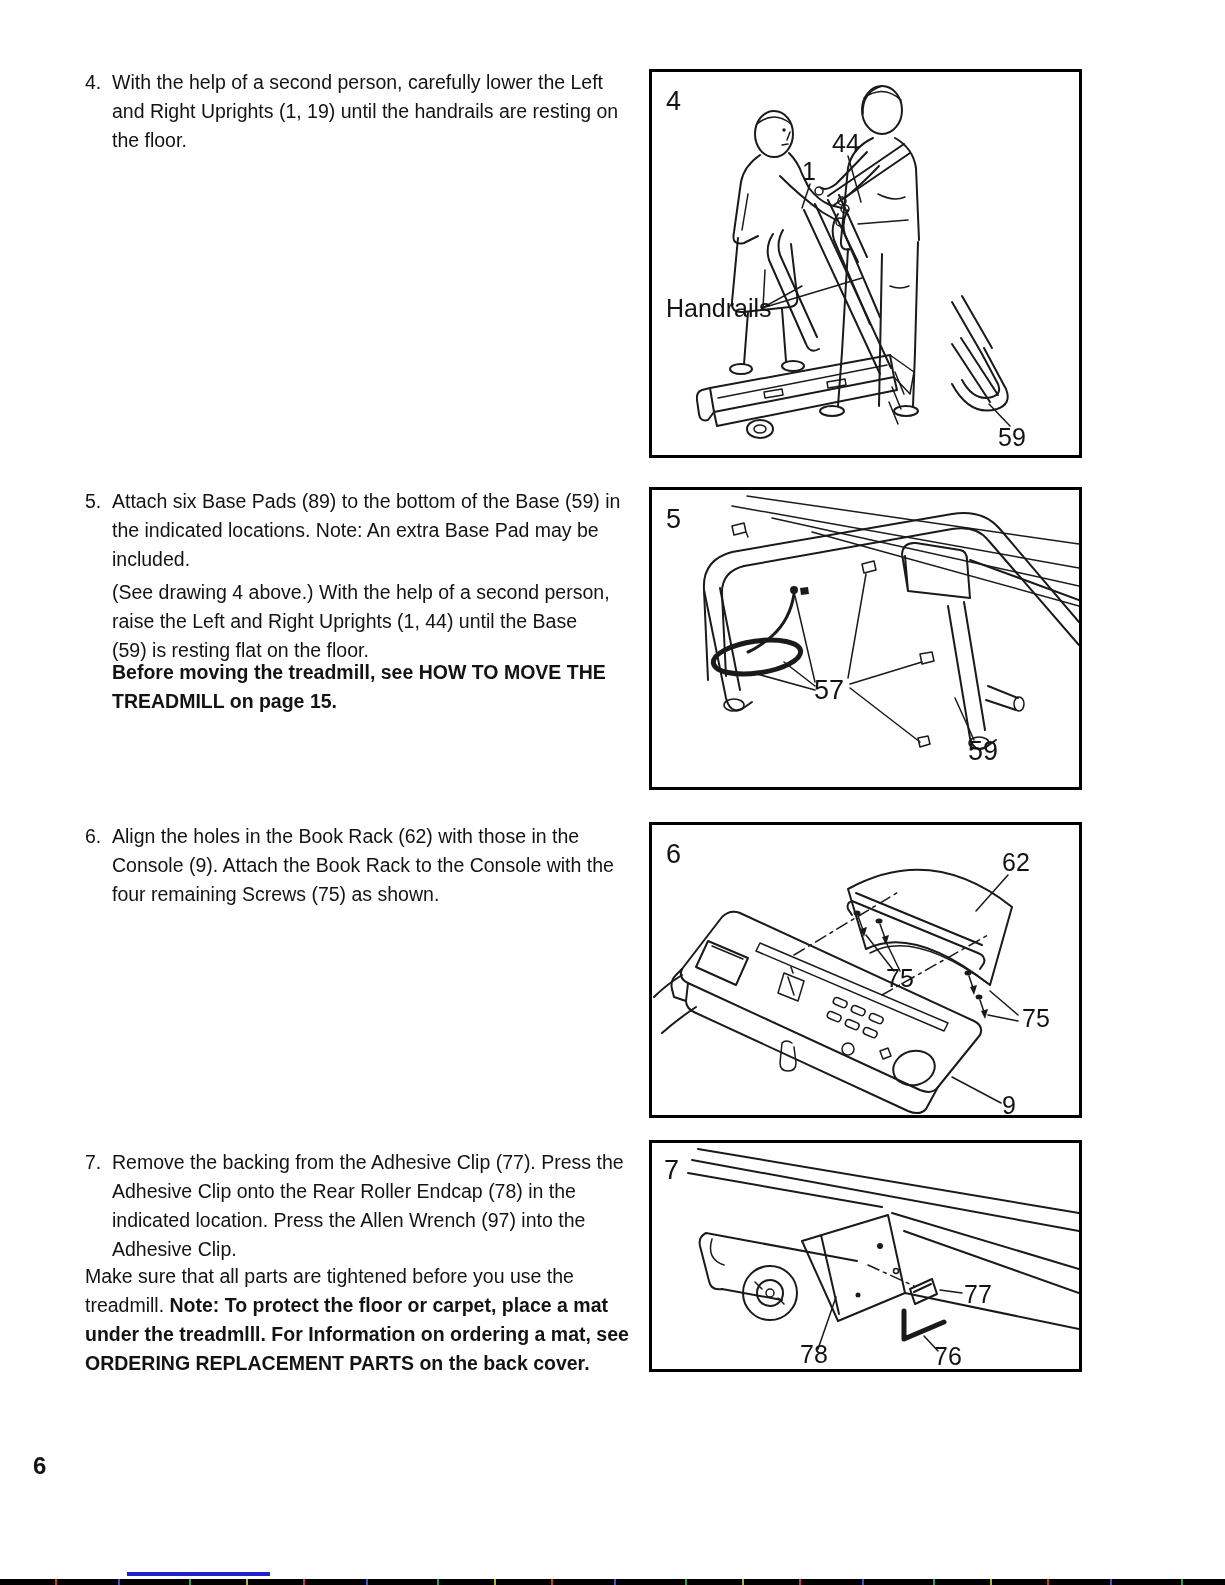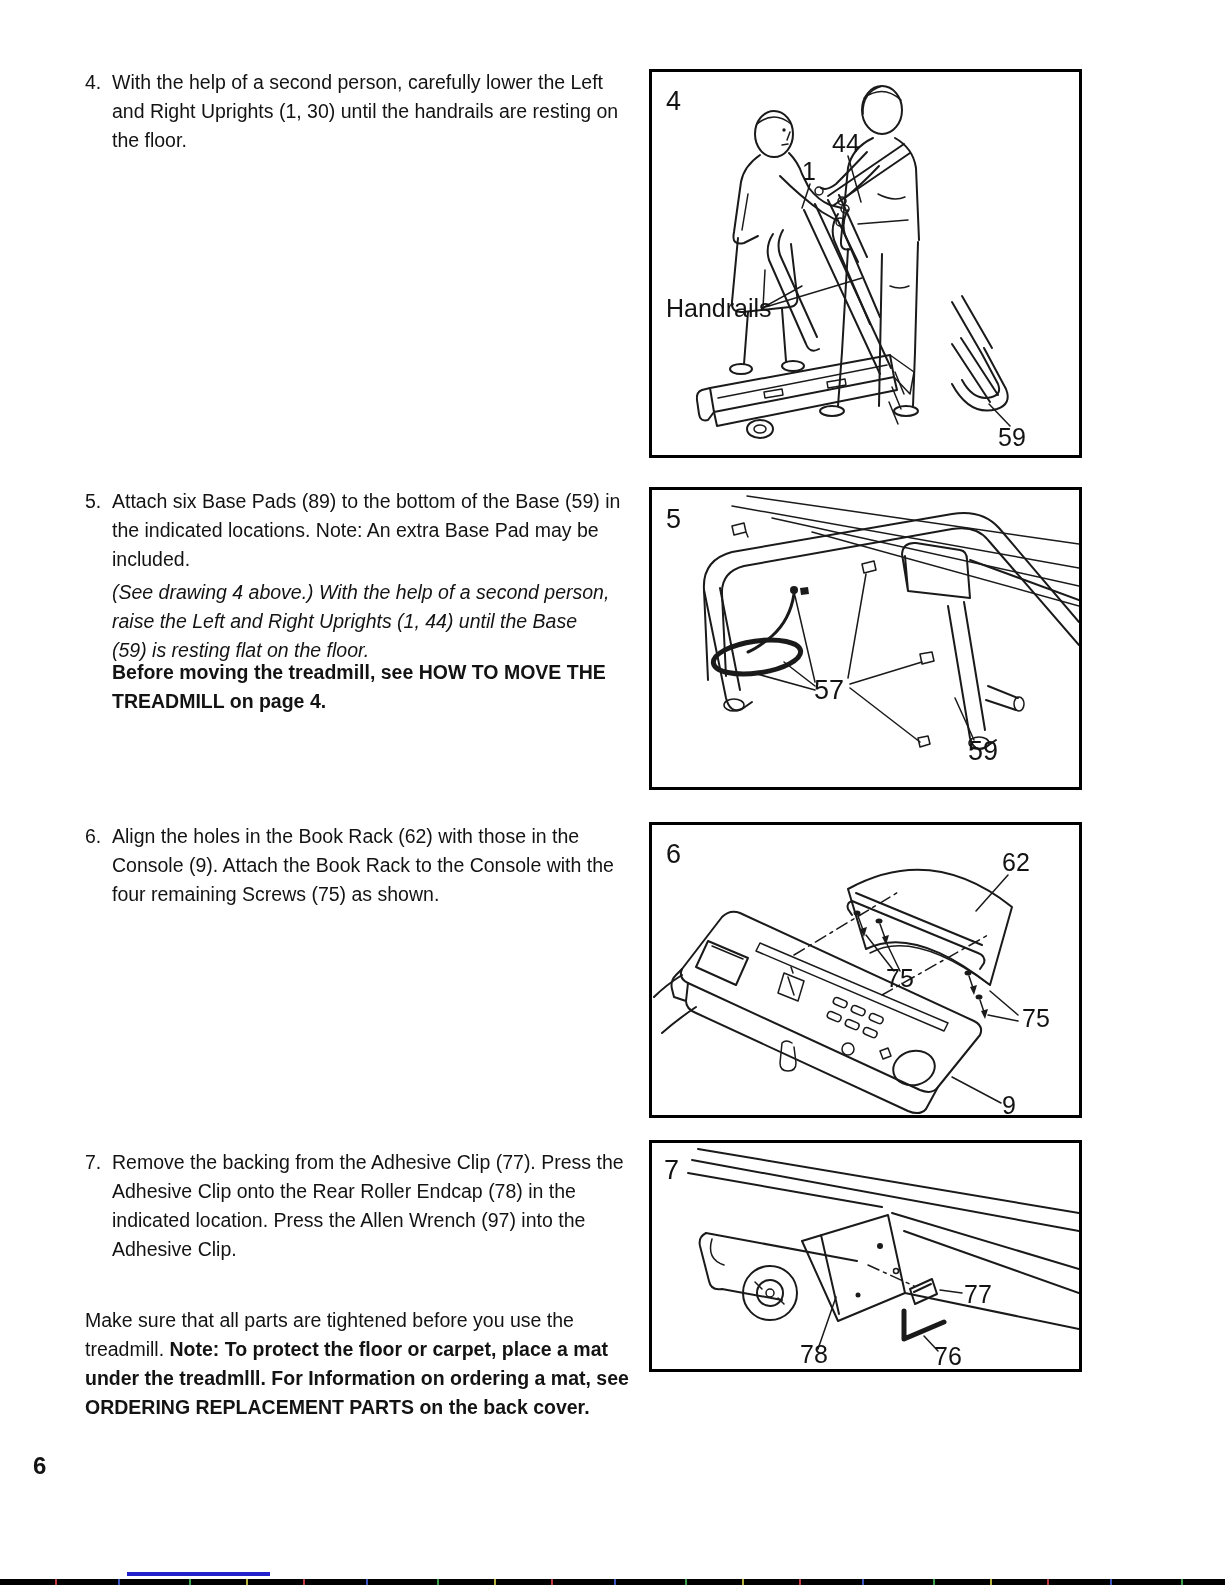--- a/index.html
+++ b/index.html
@@ -29,41 +29,41 @@
     background-image:repeating-linear-gradient(90deg,
       #000 0 55px, #c33a3a 55px 57px, #000 57px 118px, #3a56c0 118px 120px,
       #000 120px 189px, #3aa04b 189px 191px, #000 191px 246px, #b8b23a 246px 248px);
   }
 </style>
 </head>
 <body>
 
 <div class="step txt" style="left:85px; top:68px; width:545px;">
   <div class="num">4.</div>
-  <div>With the help of a second person, carefully lower the Left and Right Uprights (1, 30) until the handrails are resting on the floor.</div>
+  <div>With the help of a second person, carefully lower the Left and Right Uprights (1, 19) until the handrails are resting on the floor.</div>
 </div>
 
 <div class="step txt" style="left:85px; top:487px; width:545px;">
   <div class="num">5.</div>
   <div>Attach six Base Pads (89) to the bottom of the Base (59) in the indicated locations. Note: An extra Base Pad may be included.</div>
 </div>
-<div class="para txt" style="left:112px; top:578px; width:505px;font-style:italic;">(See drawing 4 above.) With the help of a second person, raise the Left and Right Uprights (1, 44) until the Base (59) is resting flat on the floor.</div>
-<div class="para txt bold" style="left:112px; top:658px; width:515px;">Before moving the treadmill, see HOW TO MOVE THE TREADMILL on page 4.</div>
+<div class="para txt" style="left:112px; top:578px; width:505px;">(See drawing 4 above.) With the help of a second person, raise the Left and Right Uprights (1, 44) until the Base (59) is resting flat on the floor.</div>
+<div class="para txt bold" style="left:112px; top:658px; width:515px;">Before moving the treadmill, see HOW TO MOVE THE TREADMILL on page 15.</div>
 
 <div class="step txt" style="left:85px; top:822px; width:545px;">
   <div class="num">6.</div>
   <div>Align the holes in the Book Rack (62) with those in the Console (9). Attach the Book Rack to the Console with the four remaining Screws (75) as shown.</div>
 </div>
 
 <div class="step txt" style="left:85px; top:1148px; width:550px;">
   <div class="num">7.</div>
   <div>Remove the backing from the Adhesive Clip (77). Press the Adhesive Clip onto the Rear Roller Endcap (78) in the indicated location. Press the Allen Wrench (97) into the Adhesive Clip.</div>
 </div>
 
-<div class="para txt" style="left:85px; top:1262px; width:552px;margin-top:44px;">
+<div class="para txt" style="left:85px; top:1262px; width:552px;">
   <span>Make sure that all parts are tightened before you use the treadmill. </span><span class="bold">Note: To protect the floor or carpet, place a mat under the treadmlll. For Information on ordering a mat, see ORDERING REPLACEMENT PARTS on the back cover.</span>
 </div>
 
 <div id="page-number">6</div>
 <div id="footer-blue-line" style="background: rgb(34, 34, 204);"></div>
 <div id="footer-scan-bar"></div>
 
 <div class="fig" style="left:649px; top:69px; width:433px; height:389px;">
   <svg viewBox="0 0 427 383" preserveAspectRatio="none">
 

